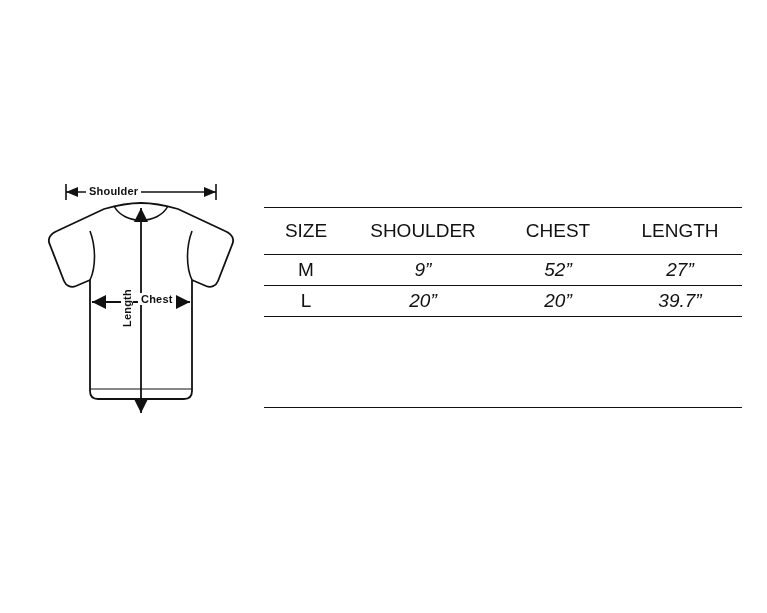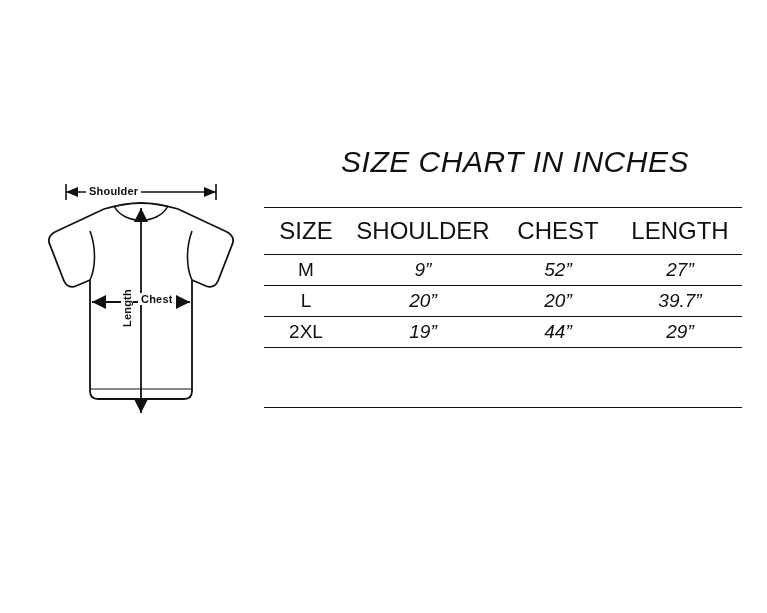--- a/index.html
+++ b/index.html
@@ -97,21 +97,21 @@
     border-top: 1.5px solid #111111;
     border-bottom: 1.5px solid #111111;
     text-align: center;
     padding: 0;
     height: 30px;
     line-height: 30px;
     font-family: "Liberation Sans", sans-serif;
     color: #111111;
   }
   table.size-table thead th {
-    font-size: 24px;
+    font-size: 19px;
     font-weight: normal;
     font-style: normal;
     height: 46px;
     line-height: 46px;
     border-top: 1.5px solid #111111;
     border-bottom: 1.5px solid #111111;
   }
   table.size-table tbody td {
     font-size: 19px;
     font-style: italic;
@@ -186,21 +186,20 @@
       </g>
       <polygon points="115,33 108,47 122,47" fill="#111111"></polygon>
       <polygon points="115,238 108,224 122,224" fill="#111111"></polygon>
     </svg>
 
     <span class="dim-label lbl-shoulder">Shoulder</span>
     <span class="dim-label lbl-chest">Chest</span>
     <span class="dim-label lbl-length">Length</span>
   </div>
 
-  <div class="chart-title">SIZE CHART IN INCHES</div>
 
   <div class="table-wrap">
     <table class="size-table">
       <colgroup>
         <col class="c0">
           <col class="c1">
           <col class="c2">
           <col class="c3">
       </colgroup>
       <thead>
@@ -217,25 +216,19 @@
           <td>9”</td>
           <td>52”</td>
           <td>27”</td>
         </tr>
         <tr>
           <td class="size-cell">L</td>
           <td>20”</td>
           <td>20”</td>
           <td>39.7”</td>
         </tr>
-        <tr>
-          <td class="size-cell">2XL</td>
-          <td>19”</td>
-          <td>44”</td>
-          <td>29”</td>
-        </tr>
       </tbody>
     </table>
   </div>
 
   <div class="under-rule"></div>
 
 </div>
 
 </body></html>

